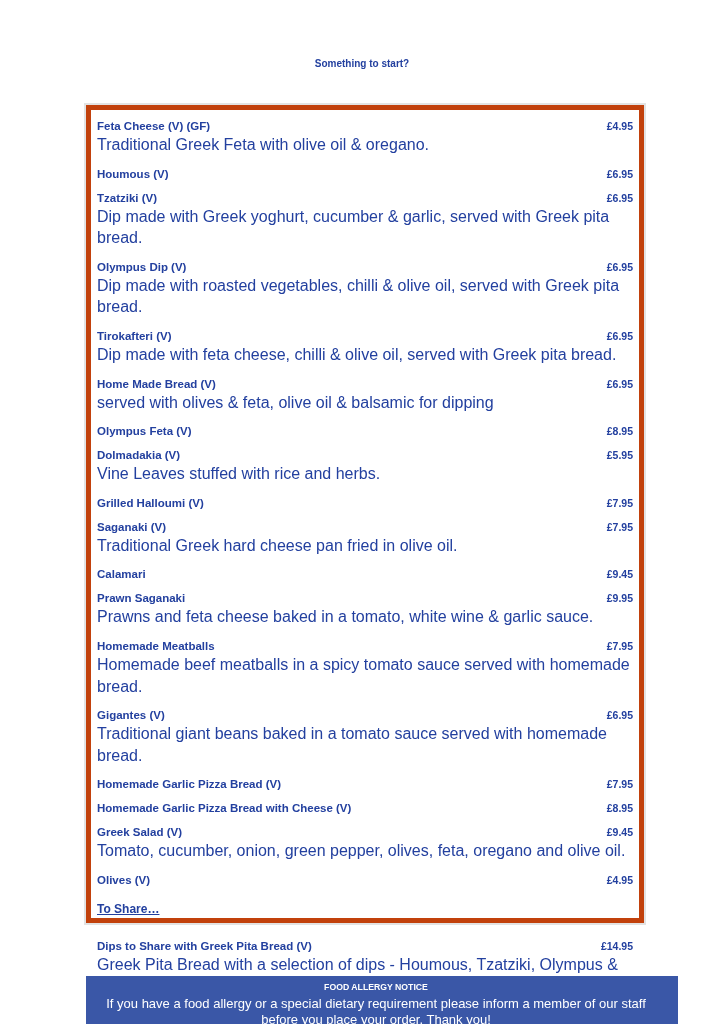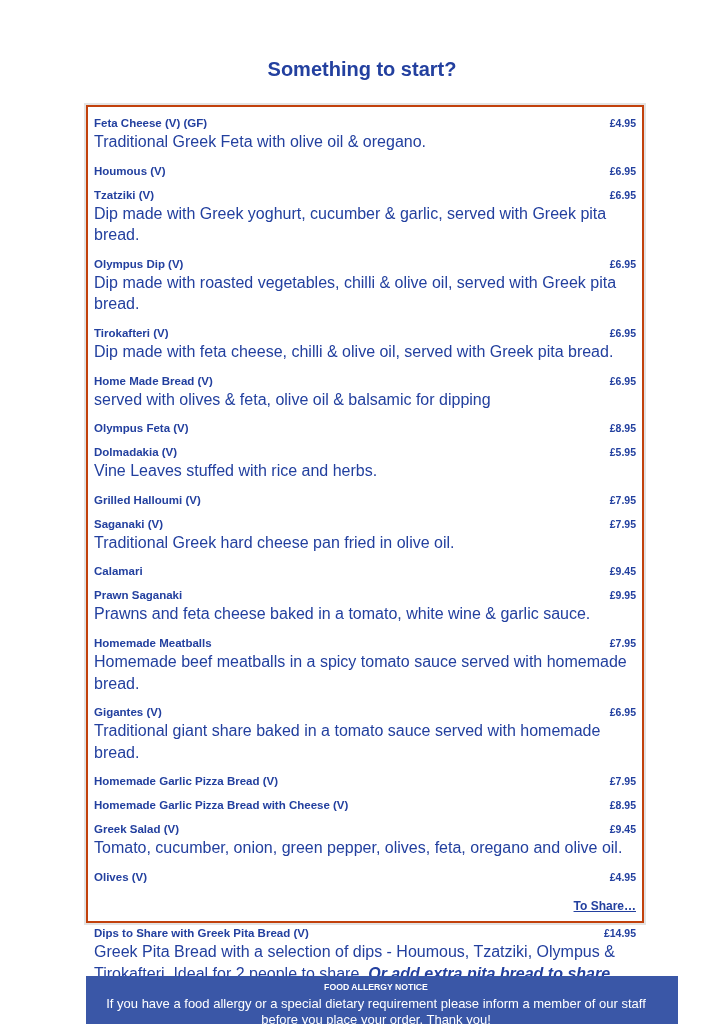--- a/index.html
+++ b/index.html
@@ -11,31 +11,31 @@
     font-family: "Liberation Sans", sans-serif;
     color: var(--accent, #23409f);
     overflow: hidden;
   }
   .page-title {
     position: absolute;
     top: 58px;
     left: 0;
     width: 100%;
     text-align: center;
-    font-size: 20px;
+    font-size: 10px;
     font-weight: bold;
     color: var(--accent, #23409f);
   }
   .menu-box {
     position: absolute;
     left: 86px;
     top: 105px;
     width: 558px;
     height: 818px;
-    border: 2px solid #c2410c;
+    border: 5px solid #c2410c;
     box-shadow: 0 0 0 2px #e3e3e3;
     background: #ffffff;
     padding: 10px 6px 6px 6px;
   }
   .menu-item { margin-bottom: 12px; }
   .item-line {
     display: flex;
     justify-content: space-between;
     align-items: baseline;
   }
@@ -55,26 +55,26 @@
     margin-top: 2px;
     font-size: 16px;
     line-height: 1.35;
     color: var(--accent, #23409f);
   }
   .desc-bold-italic {
     font-weight: bold;
     font-style: italic;
   }
   .share-heading {
-    text-align: right;
+    text-align: left;
     font-size: 12px;
     font-weight: bold;
     text-decoration: underline;
     color: var(--accent, #23409f);
-    margin: 16px 0 14px 0;
+    margin: 16px 0 24px 0;
   }
   .footer-bar {
     position: absolute;
     left: 86px;
     top: 932px;
     width: 592px;
     min-height: 40px;
     background: var(--footer_bg, #3a57a7);
     color: #ffffff;
     text-align: center;
@@ -198,21 +198,21 @@
       <span class="item-price">£7.95</span>
     </div>
     <div class="item-desc">Homemade beef meatballs in a spicy tomato sauce served with homemade bread.</div>
   </div>
 
   <div class="menu-item">
     <div class="item-line">
       <span class="item-name">Gigantes (V)</span>
       <span class="item-price">£6.95</span>
     </div>
-    <div class="item-desc">Traditional giant share baked in a tomato sauce served with homemade bread.</div>
+    <div class="item-desc">Traditional giant beans baked in a tomato sauce served with homemade bread.</div>
   </div>
 
   <div class="menu-item">
     <div class="item-line">
       <span class="item-name">Homemade Garlic Pizza Bread (V)</span>
       <span class="item-price">£7.95</span>
     </div>
 
   </div>
 

